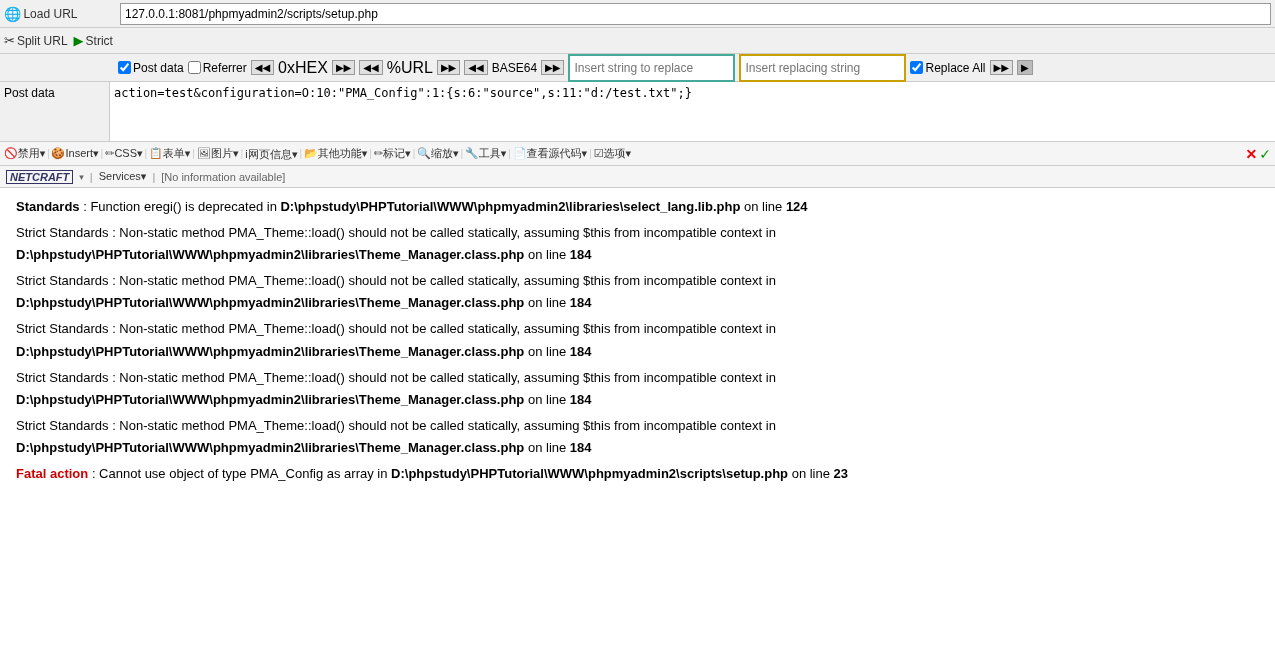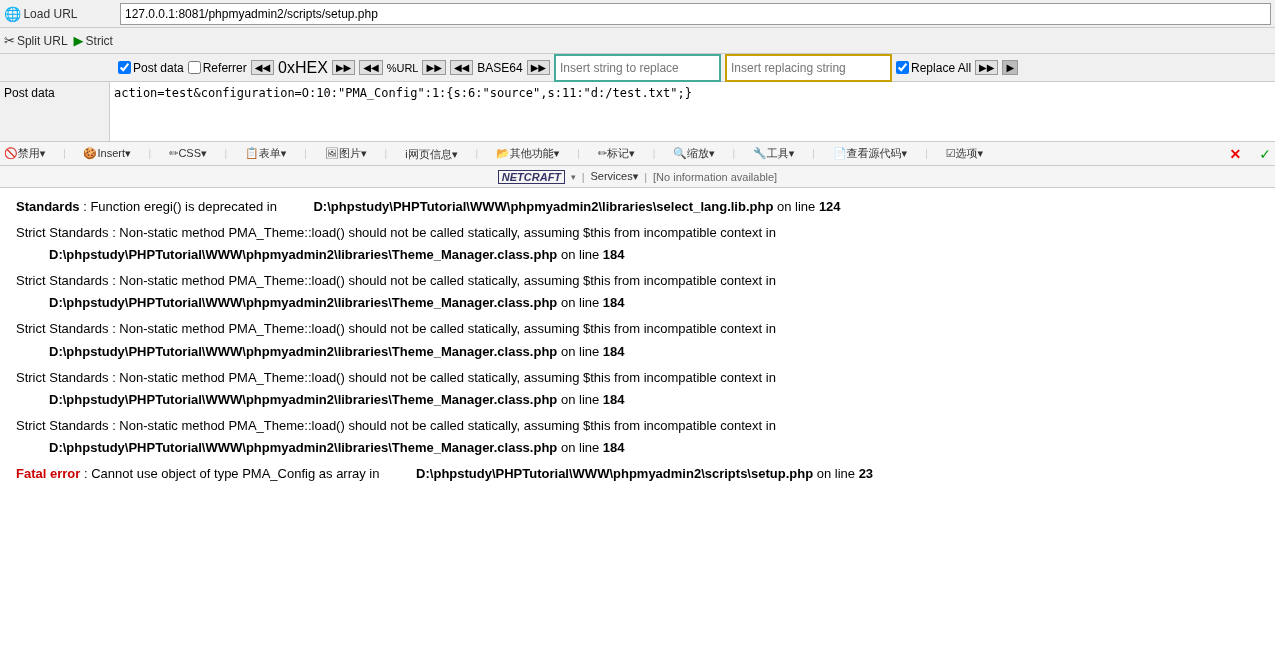--- a/index.html
+++ b/index.html
@@ -77,55 +77,54 @@
       font-size: 12px;
       border: none;
       padding: 4px;
       resize: none;
       outline: none;
     }
 
     
     .cn-toolbar {
       display: flex; align-items: center; background: #f5f5f5;
-      border-bottom: 1px solid #ccc; padding: 1px 4px; gap: 18px; height: 24px;
+      border-bottom: 1px solid #ccc; padding: 1px 4px; gap: 2px; height: 24px;
       font-size: 11px; overflow: hidden;
     }
     .cn-btn {
       display: flex; align-items: center; gap: 1px; cursor: pointer;
       background: none; border: none; font-size: 11px; color: #333;
       white-space: nowrap;
     }
     .cn-separator { color: #ccc; font-size: 10px; }
     .cn-close { color: #e00; font-weight: bold; font-size: 14px; cursor: pointer; }
     .cn-check { color: #090; font-size: 14px; }
 
     
     .netcraft-bar {
       display: flex; align-items: center; background: #f5f5f5;
       border-bottom: 1px solid #ccc; padding: 1px 6px; gap: 6px; height: 22px;
       font-size: 11px;
-      justify-content: center;
     }
     .netcraft-logo {
       font-family: Arial; font-size: 11px; font-weight: bold; color: #336;
       border: 1px solid #336; padding: 0 3px; font-style: italic;
     }
     .netcraft-sep { color: #999; }
     .netcraft-info { color: #666; font-size: 11px; }
 
     
     .content {
       padding: 8px 16px;
       font-size: 13px;
       line-height: 1.7;
     }
     .content p { margin-bottom: 4px; }
     .bold { font-weight: normal; }
-    .code-path { font-weight: bold; color: #000; margin-left: 33px; }
+    .code-path { font-weight: bold; color: #000; }
     .line-num { font-weight: bold; }
     .deprecated-label { font-weight: bold; }
     .fatal-label { font-weight: bold; color: #c00; }
     .note-line { margin-bottom: 4px; }
   </style>
 </head>
 <body>
 
 <div class="toolbar1">
   <div class="toolbar2-left">
@@ -161,21 +160,21 @@
   <label class="check-label" style="">
     <input type="checkbox" style="">
     <span>Referrer</span>
   </label>
 
   <button class="arrow-btn">◀◀</button>
   <span style="font-size:16px;">0xHEX</span>
   <button class="arrow-btn">▶▶</button>
 
   <button class="arrow-btn">◀◀</button>
-  <span style="font-size:11px;">%URL</span>
+  <span style="font-size:16px;">%URL</span>
   <button class="arrow-btn">▶▶</button>
 
   <button class="arrow-btn">◀◀</button>
   <span style="font-size:12px;">BASE64</span>
   <button class="arrow-btn">▶▶</button>
 
   <input type="text" class="replace-input" placeholder="Insert string to replace" style="">
   <input type="text" class="replace-input highlight" placeholder="Insert replacing string" style="">
 
   <label class="check-label">
@@ -277,20 +276,20 @@
   <p>
     <span class="bold">Strict Standards</span>
     <span>: Non-static method PMA_Theme::load() should not be called statically, assuming $this from incompatible context in </span>
     <span class="code-path">D:\phpstudy\PHPTutorial\WWW\phpmyadmin2\libraries\Theme_Manager.class.php</span>
     <span> on line </span>
     <span class="line-num">184</span>
   </p>
 
 
   <p>
-    <span class="fatal-label">Fatal error</span>
+    <span class="fatal-label">Fatal action</span>
     <span>: Cannot use object of type PMA_Config as array in </span>
     <span class="code-path">D:\phpstudy\PHPTutorial\WWW\phpmyadmin2\scripts\setup.php</span>
     <span> on line </span>
     <span class="line-num">23</span>
   </p>
 
 </div>
 
 </body></html>

